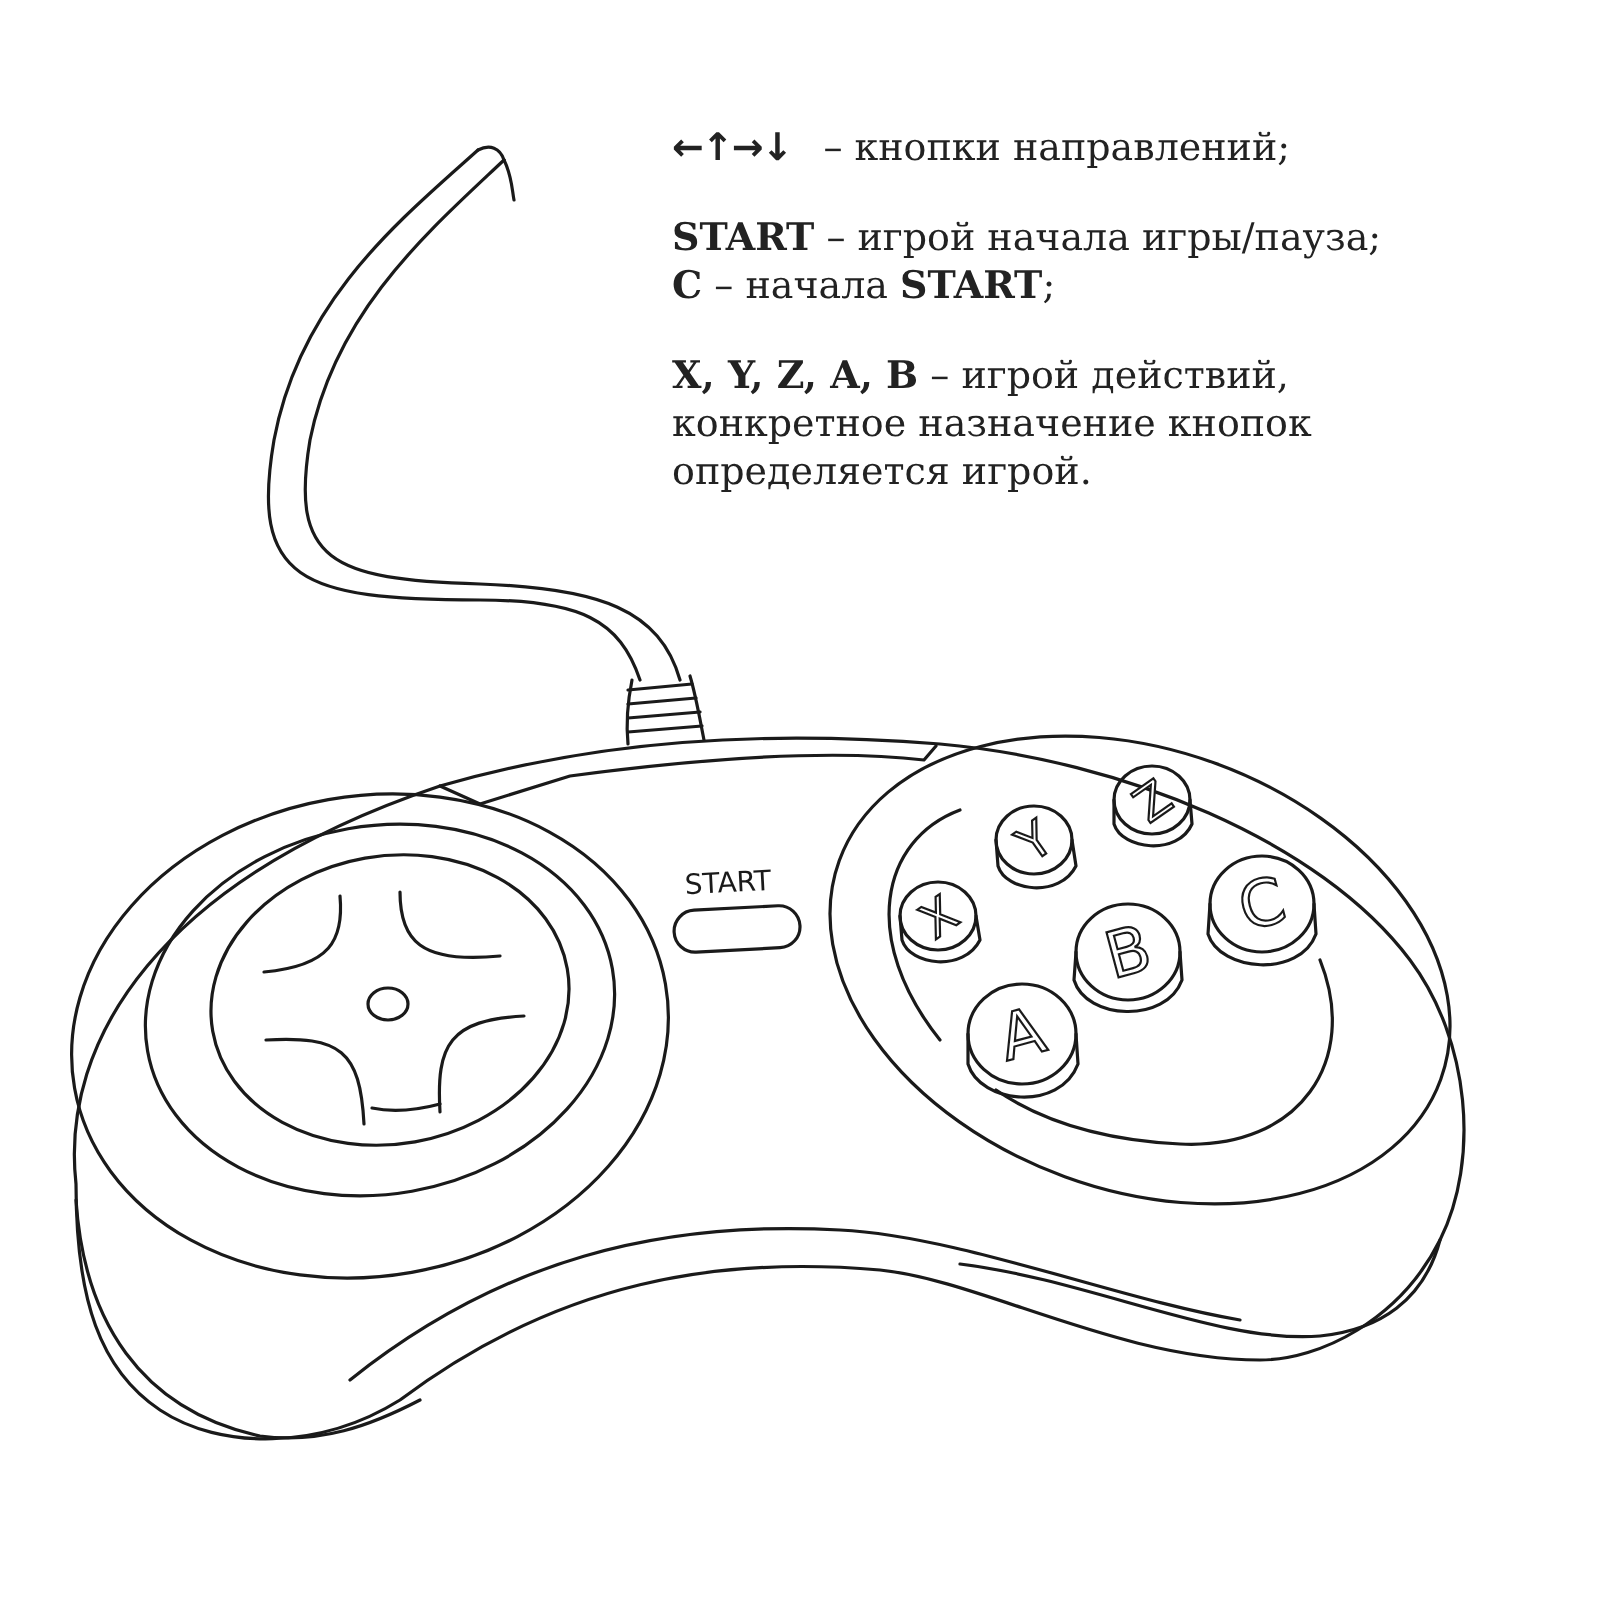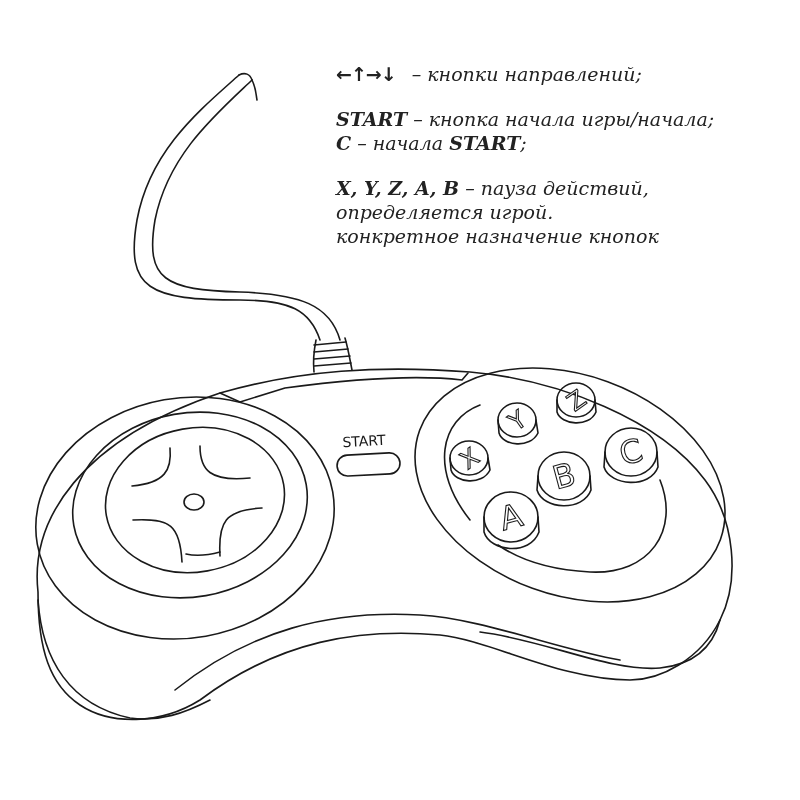--- a/index.html
+++ b/index.html
@@ -1,21 +1,21 @@
 <!DOCTYPE html>
 <html><head>
   <meta charset="utf-8">
   <style>
     html, body { margin: 0; padding: 0; background: #ffffff; }
     body { width: 800px; height: 800px; position: relative; overflow: hidden; }
     #canvas { position: absolute; left: 0; top: 0; width: 800px; height: 800px; }
     .legend {
       position: absolute; left: 336px; top: 62px; width: 420px;
       font-family: "DejaVu Serif", "Liberation Serif", serif;
-      font-size: 19px; line-height: 24px; color: #222222; font-style: italic;
+      font-size: 19px; line-height: 24px; color: #222222;
     }
     .legend .line { white-space: nowrap; }
     .legend .gap { height: 21px; }
     .legend b { font-weight: bold; }
     .arrows { font-family: "DejaVu Sans", sans-serif; font-weight: bold; letter-spacing: -1px; margin-right: 10px; }
     svg text { font-family: "DejaVu Sans", "Liberation Sans", sans-serif; }
   </style>
 </head>
 <body>
 
@@ -100,24 +100,24 @@
 
   <text x="364" y="446" font-size="14" fill="#1a1a1a" text-anchor="middle" transform="rotate(-3 364 442)">START</text>
 </svg>
 
 <div class="legend">
   <div class="line">
     <span class="arrows">←↑→↓</span><span> – кнопки направлений;</span>
   </div>
   <div class="gap"></div>
   <div class="line">
-    <b>START</b><span> – кнопка начала игры/начала;</span>
+    <b>START</b><span> – игрой начала игры/пауза;</span>
   </div>
   <div class="line">
     <b>C</b><span> – начала </span><b>START</b><span>;</span>
   </div>
   <div class="gap"></div>
   <div class="line">
-    <b>X, Y, Z, A, B</b><span> – пауза действий,</span>
+    <b>X, Y, Z, A, B</b><span> – игрой действий,</span>
   </div>
+  <div class="line">конкретное назначение кнопок</div>
   <div class="line">определяется игрой.</div>
-  <div class="line">конкретное назначение кнопок</div>
 </div>
 
 </body></html>

